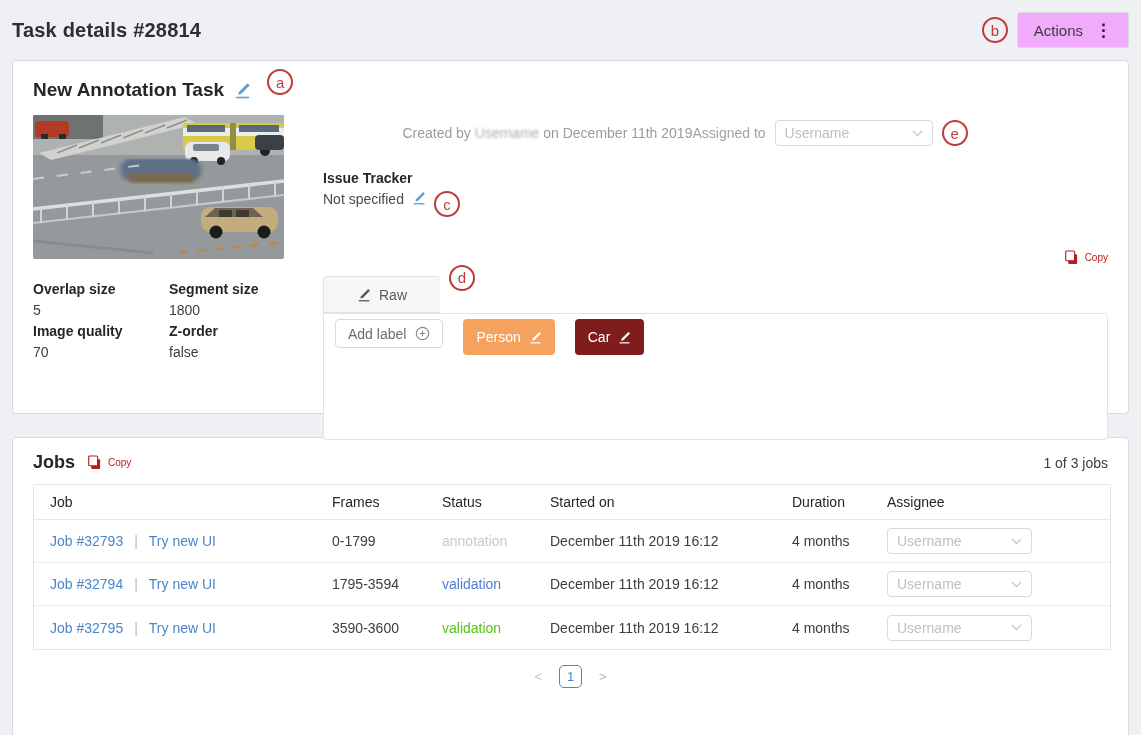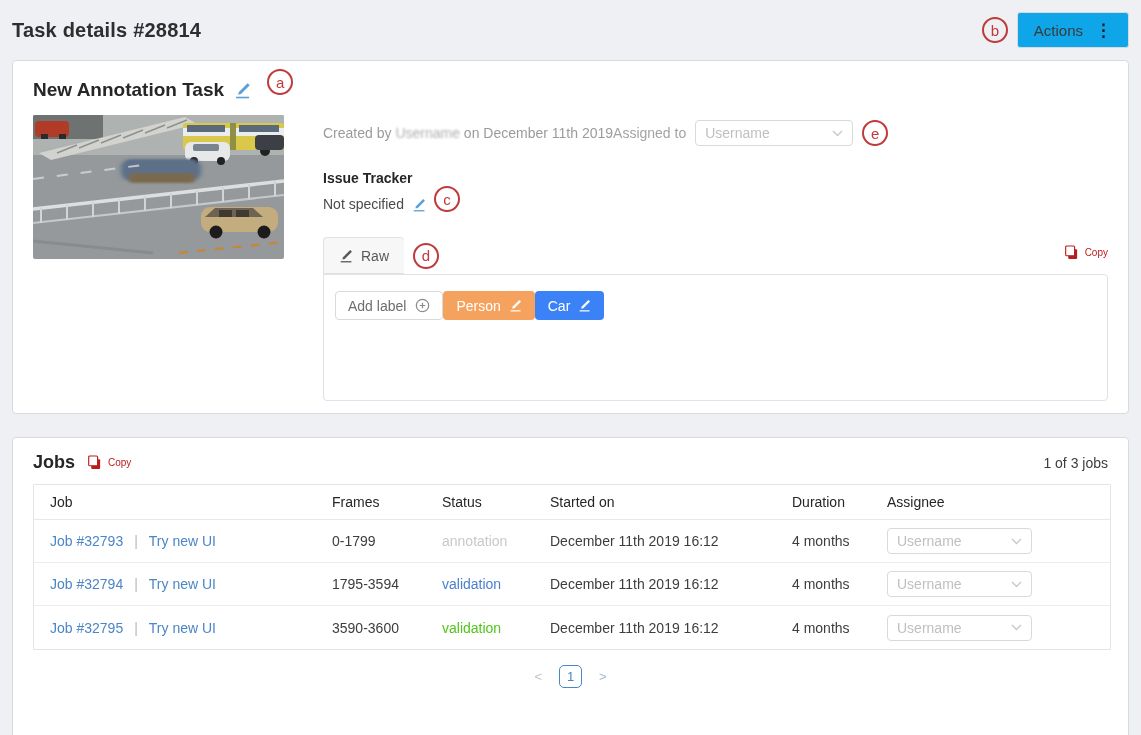--- a/index.html
+++ b/index.html
@@ -12,21 +12,21 @@
     overflow: hidden;
   }
   
   .page-header {
     height: 60px; padding: 0 12px;
     display: flex; align-items: center; justify-content: space-between;
   }
   .page-title { font-size: 20px; font-weight: 700; color: #2e2e2e; letter-spacing: .2px; }
   .header-right { display: flex; align-items: center; gap: 9px; }
   .actions-btn {
-    background: #0ea5e9; border: 1px solid #d9d9d9; border-radius: 3px;
+    background: #f0abfc; border: 1px solid #d9d9d9; border-radius: 3px;
     height: 36px; padding: 0 16px; display: inline-flex; align-items: center; gap: 12px;
     font-size: 15px; color: #3a3a3a; cursor: pointer;
   }
   .more-glyph { font-size: 17px; font-weight: 700; color: #1f1f1f; line-height: 1; }
   
   .callout {
     width: 26px; height: 26px; border-radius: 50%;
     border: 2.4px solid #bf3a3a; color: #bf3a3a;
     display: inline-flex; align-items: center; justify-content: center;
     font-size: 15px; font-weight: 400; flex: none; background: transparent;
@@ -49,63 +49,63 @@
   .task-right { flex: 1; margin-left: 39px; min-width: 0; }
   .preview-frame { width: 251px; height: 144px; border-radius: 2px; overflow: hidden; display: block; }
   .params-grid {
     margin-top: 22px;
     display: grid; grid-template-columns: 136px 1fr; grid-auto-rows: 21px;
     font-size: 14px;
   }
   .param-label { font-weight: 700; color: #262626; }
   .param-value { color: #3d3d3d; }
   
-  .meta-row { display: flex; align-items: center; justify-content: flex-start; margin-top: 5px; }
+  .meta-row { display: flex; align-items: center; justify-content: center; margin-top: 5px; }
   .created-line { font-size: 14px; color: #9b9b9b; }
   .created-line .blurred { filter: blur(1.1px); opacity: .8; }
   .assigned-group { display: flex; align-items: center; gap: 9px; margin-right: 61px; }
   .assigned-label { font-size: 14px; color: #a3a3a3; }
   .select-box {
     background: #fff; border: 1px solid #d9d9d9; border-radius: 4px;
     height: 26px; display: inline-flex; align-items: center; justify-content: space-between;
     padding: 0 9px; font-size: 14px; color: #bfbfbf; cursor: pointer;
   }
   .select-box.w-158 { width: 158px; }
   .select-box.w-145 { width: 145px; }
   .chevron { color: #c9c9c9; display: inline-flex; }
   .issue-tracker-label { margin-top: 24px; font-size: 14px; font-weight: 700; color: #262626; }
-  .issue-tracker-row { display: flex; align-items: flex-end; gap: 8px; font-size: 14px; color: #4a4a4a; }
+  .issue-tracker-row { margin-top: 5px; display: flex; align-items: flex-start; gap: 8px; font-size: 14px; color: #4a4a4a; }
   
   .tabs-block { position: relative; margin-top: 25px; }
   .copy-link {
     position: absolute; right: 0; top: 8px;
     display: inline-flex; align-items: center; gap: 6px;
     color: #b91c1c; font-size: 10px; cursor: pointer; text-decoration: none;
   }
   .tab-bar { display: flex; position: relative; z-index: 2; }
   .tab {
     height: 37px; display: inline-flex; align-items: center; gap: 8px;
-    padding: 0 15px; font-size: 14px; cursor: pointer;
-    border: 1px solid #e2e2e6; border-radius: 4px 4px 0 0;
+    padding: 0 33px; font-size: 14px; cursor: pointer;
+    border: 1px solid #e2e2e6; border-radius: 4px 4px 0 0; margin-top: 34px;
   }
   .tab.inactive { background: #f7f7f8; color: #595959; border-right: none; }
   .tab.active { background: #fff; color: #3d3d3d; border-bottom: 1px solid #fff; margin-bottom: -1px; }
   .tab-bar .callout { align-self: center; margin-left: 9px; }
   .tab-panel {
     border: 1px solid #e2e2e6; border-radius: 0 4px 4px 4px;
-    height: 127px; padding: 16px 11px; background: #fff;
-    display: flex; align-items: flex-start; gap: 0;
+    height: 127px; padding: 5px 11px; background: #fff;
+    display: flex; align-items: flex-start; gap: 20px;
   }
   .add-label-btn {
     background: #fff; border: 1px solid #d9d9d9; border-radius: 4px;
     height: 29px; padding: 0 12px; display: inline-flex; align-items: center; gap: 9px;
     font-size: 14px; color: #6e6e6e; cursor: pointer;
   }
   .label-chip {
-    height: 29px; padding: 0 13px; border-radius: 4px;
+    height: 36px; padding: 0 13px; border-radius: 4px;
     display: inline-flex; align-items: center; gap: 8px;
     color: #fff; font-size: 14px; cursor: pointer; border: none;
   }
   
   .jobs-header { display: flex; align-items: center; margin-bottom: 11px; }
   .jobs-title { font-size: 18px; font-weight: 700; color: #262626; margin-right: 12px; }
   .jobs-counter { margin-left: auto; font-size: 14px; color: #3d3d3d; }
   table.jobs-table {
     width: 1078px; border-collapse: separate; border-spacing: 0;
     border: 1px solid #e4e4e8; border-radius: 1px; table-layout: fixed;
@@ -232,20 +232,30 @@
           </g>
           <g stroke="#d4d6d8" stroke-width="2" stroke-dasharray="11 13" opacity=".85">
             <path d="M0,64 L110,50"></path>
           </g>
           <path d="M0,126 L120,138" stroke="#83878a" stroke-width="3" opacity=".7"></path>
           <g stroke="#c08840" stroke-width="2.4" stroke-dasharray="9 9">
             <path d="M146,138 L251,127"></path>
           </g>
         </svg>
       </span>
+      <div class="params-grid">
+        <div class="param-label">Overlap size</div>
+        <div class="param-label">Segment size</div>
+        <div class="param-value">5</div>
+        <div class="param-value">1800</div>
+        <div class="param-label">Image quality</div>
+        <div class="param-label">Z-order</div>
+        <div class="param-value">70</div>
+        <div class="param-value">false</div>
+      </div>
     </div>
 
     <div class="task-right">
       <div class="meta-row">
         <div class="created-line">
           <span>Created by</span>
           <span class="blurred">Username</span>
           <span>on December 11th 2019</span>
         </div>
         <div class="assigned-group">
@@ -308,21 +318,21 @@
           </button>
           <button class="label-chip" style="background-color: rgb(246, 162, 95);">
             <span>Person</span>
             <span style="display:inline-flex;">
               <svg width="13" height="13" viewBox="0 0 16 16">
                   <path d="M12.8 1.1l2 2-8.2 8.2-2.7.7.7-2.7z" fill="#fff"></path>
                   <path d="M2 14.6h12.2" stroke="#fff" stroke-width="1.5"></path>
                 </svg>
             </span>
           </button>
-          <button class="label-chip" style="background-color: #3b82f6;">
+          <button class="label-chip" style="background-color: #7f1d1d;">
             <span>Car</span>
             <span style="display:inline-flex;">
               <svg width="13" height="13" viewBox="0 0 16 16">
                   <path d="M12.8 1.1l2 2-8.2 8.2-2.7.7.7-2.7z" fill="#fff"></path>
                   <path d="M2 14.6h12.2" stroke="#fff" stroke-width="1.5"></path>
                 </svg>
             </span>
           </button>
         </div>
       </div>

